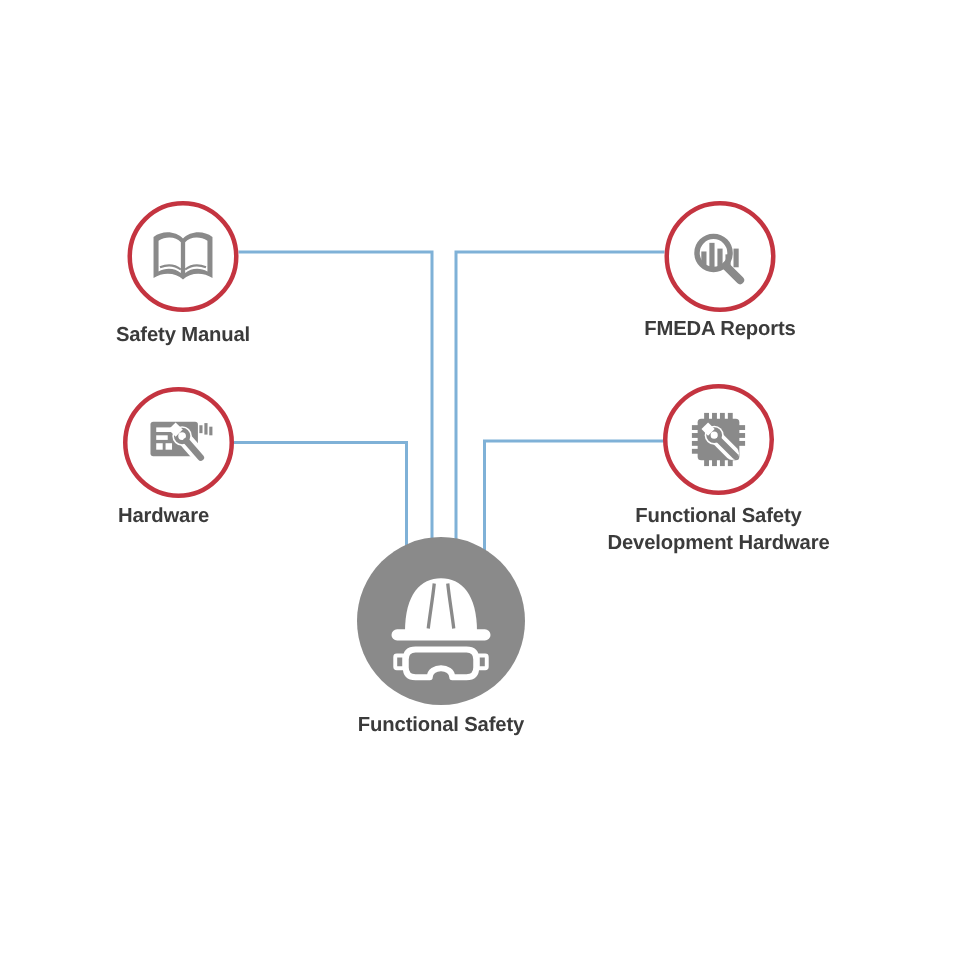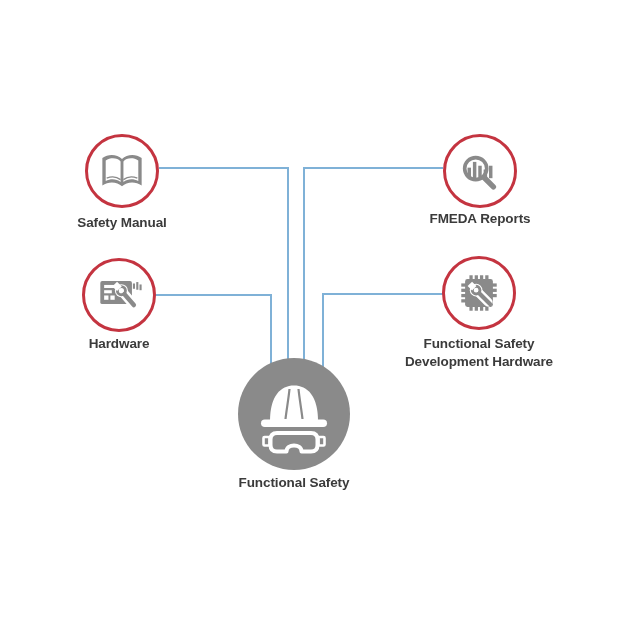--- a/index.html
+++ b/index.html
@@ -25,21 +25,21 @@
   .center-icon{color:var(--center-fill,#8a8a8a);display:block;}
   .label{
     position:absolute;z-index:3;text-align:center;
     font-weight:700;font-size:13.5px;line-height:18px;
     color:var(--label-text,#3b3b3b);letter-spacing:-0.1px;
   }
   .label span{display:block;}
   .label span:empty{display:none;}
   .lbl-tl{left:22px;top:214px;width:200px;}
   .lbl-tr{left:380px;top:198px;width:200px;margin-top:12px;}
-  .lbl-bl{left:19px;top:335px;width:200px;}
+  .lbl-bl{left:9px;top:335px;width:200px;}
   .lbl-br{left:369px;top:335px;width:220px;}
   .lbl-center{left:194px;top:474px;width:200px;}
 </style>
 </head>
 <body>
 
 <div class="stage">
 
   <svg class="connectors" width="640" height="640" viewBox="0 0 640 640">
     <polyline points="159,168 288,168 288,380"></polyline>

